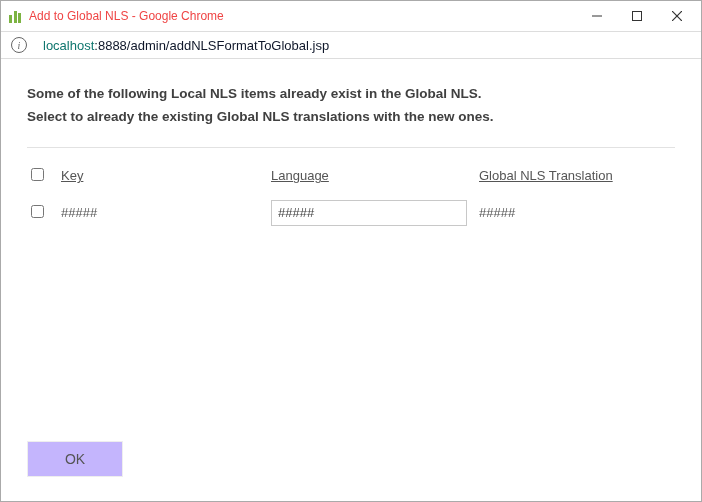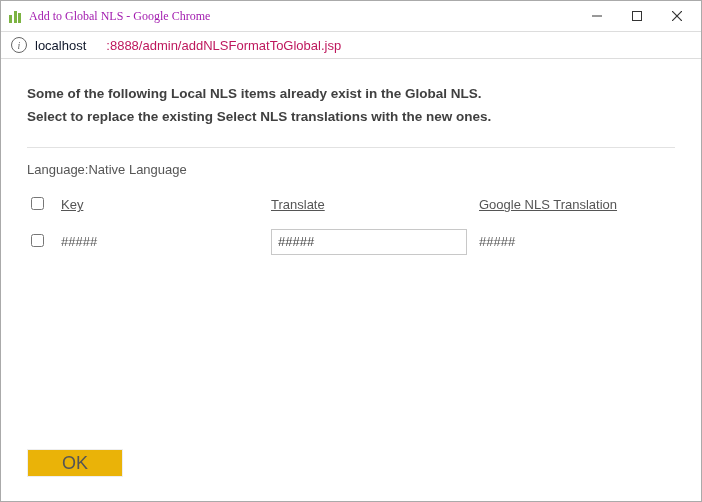--- a/index.html
+++ b/index.html
@@ -28,21 +28,21 @@
     margin-right: 8px;
   }
   .app-icon span {
     width: 3px;
     background: #7cb342;
     display: inline-block;
   }
   .app-icon span:nth-child(1){height:8px;}
   .app-icon span:nth-child(2){height:12px;}
   .app-icon span:nth-child(3){height:10px;}
-  .title-text { font-size: 12px; color: #a21caf; flex: 0 0 auto; font-family: Liberation Serif, serif; }
+  .title-text { font-size: 12px; color: #ef4444; flex: 0 0 auto; }
   .title-spacer { flex: 1; }
   .win-btn {
     width: 40px;
     height: 28px;
     display: inline-flex;
     align-items: center;
     justify-content: center;
     color: #333;
   }
   .win-btn svg { width: 10px; height: 10px; }
@@ -62,25 +62,24 @@
     border-radius: 50%;
     display: inline-flex;
     align-items: center;
     justify-content: center;
     font-size: 10px;
     color: #666;
     margin-right: 8px;
     font-family: Georgia, serif;
     font-style: italic;
   }
-  .addr-host { color: #0f172a; }
-  .addr-rest { color: #be185d; padding-left: 20px; }
+  .addr-host { color: #0f766e; margin-left: 8px; }
+  .addr-rest { color: #0f172a; }
   .content {
-    padding: 24px 26px 16px 18px;
-    margin-left: 8px;
+    padding: 24px 26px 16px 26px;
   }
   .intro { font-weight: 600; color: #404040; line-height: 1.7; font-size: 13.5px; }
   hr.divider {
     border: none;
     border-top: 1px solid #e2e2e2;
     margin: 18px 0 14px 0;
   }
   .lang-label { color: #555; margin-bottom: 14px; font-size: 13px; }
   table.nls {
     width: 100%;
@@ -113,25 +112,25 @@
   }
   .button-row {
     position: absolute;
     left: 26px;
     bottom: 24px;
     display: flex;
     gap: 18px;
   }
   button.btn {
     width: 96px;
-    height: 28px;
-    background: #eab308;
+    height: 36px;
+    background: #c4b5fd;
     border: 1px solid #eee;
     color: #555;
-    font-size: 18px;
+    font-size: 14px;
     font-family: inherit;
     cursor: pointer;
   }
 </style>
 </head>
 <body>
 
 <div class="titlebar">
   <span class="app-icon">
     <span></span>
@@ -160,32 +159,31 @@
 
 <div class="addrbar">
   <span class="info-icon">i</span>
   <span class="addr-host">localhost</span>
     <span class="addr-rest">:8888/admin/addNLSFormatToGlobal.jsp</span>
 </div>
 
 <div class="content">
   <div class="intro">
     <div>Some of the following Local NLS items already exist in the Global NLS.</div>
-    <div>Select to replace the existing Select NLS translations with the new ones.</div>
+    <div>Select to already the existing Global NLS translations with the new ones.</div>
   </div>
   <hr class="divider">
-  <div class="lang-label">Language:Native Language</div>
 
   <table class="nls">
     <thead>
       <tr>
         <th class="col-chk"><input type="checkbox" style=""></th>
         <th class="col-key">Key</th>
-        <th class="col-trans">Translate</th>
-        <th class="col-global">Google NLS Translation</th>
+        <th class="col-trans">Language</th>
+        <th class="col-global">Global NLS Translation</th>
       </tr>
     </thead>
     <tbody>
       <tr>
         <td class="col-chk"><input type="checkbox" style=""></td>
         <td class="col-key">#####</td>
         <td class="col-trans"><input class="trans-input" value="#####" style=""></td>
         <td class="col-global">#####</td>
       </tr>
     </tbody>

